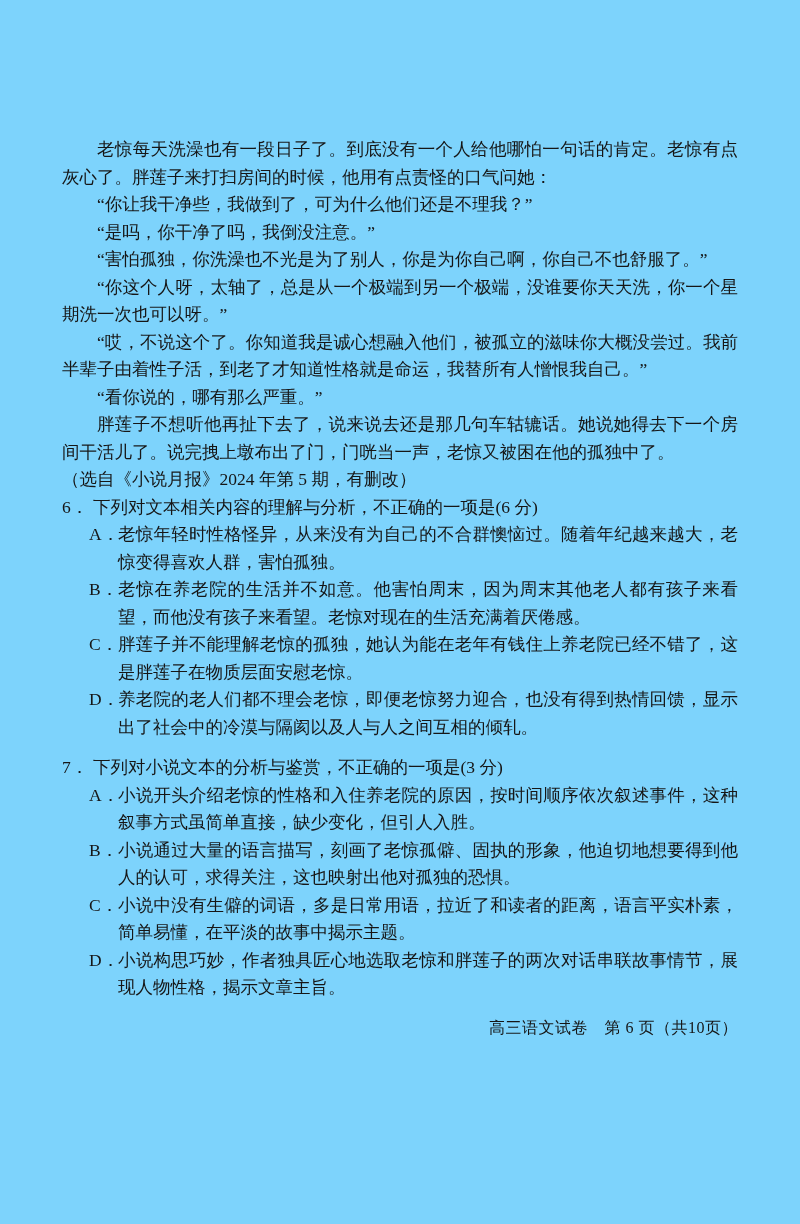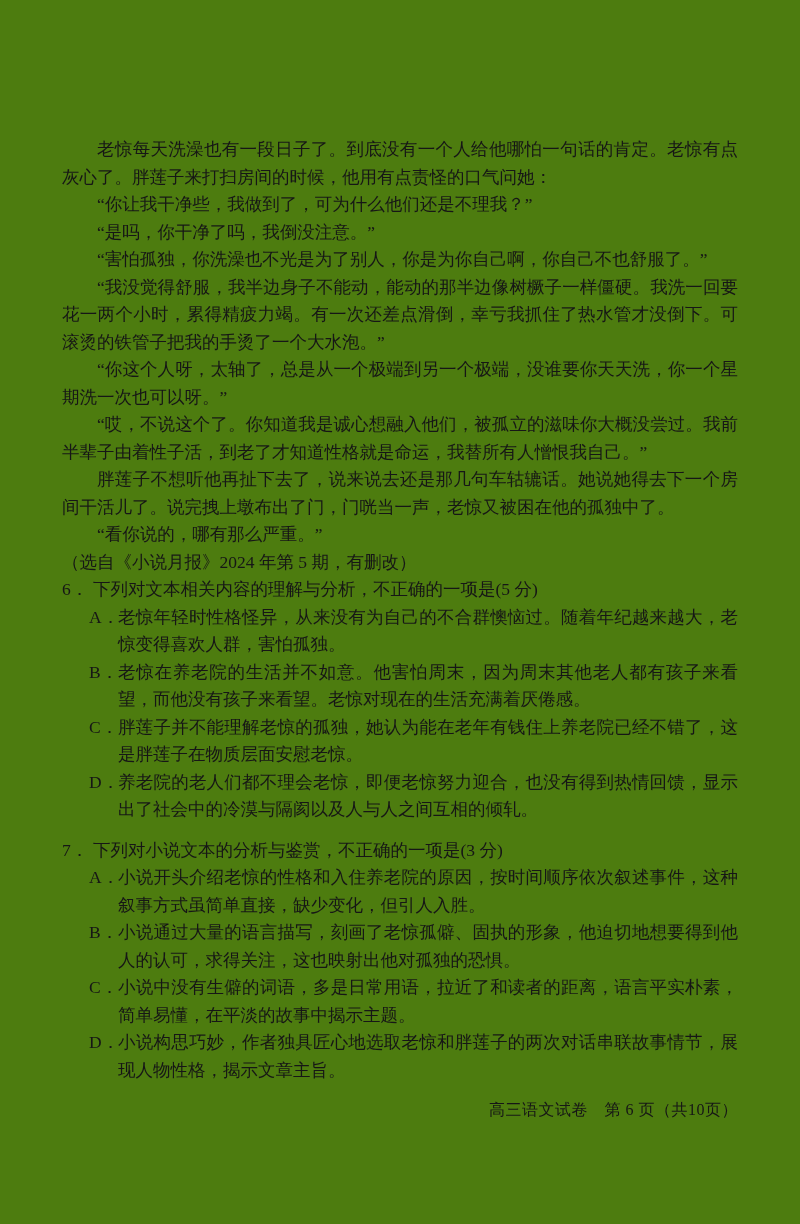--- a/index.html
+++ b/index.html
@@ -2,21 +2,21 @@
 <html><head>
 <meta charset="utf-8">
 <style>
   html,body{margin:0;padding:0;}
   body{
     width:800px;height:1224px;
     background:#ffffff;
     font-family:"Liberation Serif","DejaVu Serif",serif;
     color:#161616;
   }
-  .page{position:relative;width:800px;height:1224px;background:#4d7c0f;overflow:hidden;}
+  .page{position:relative;width:800px;height:1224px;background:#7dd3fc;overflow:hidden;}
   .content{
     position:absolute;left:62px;top:136px;width:676px;
     font-size:17.5px;line-height:27.5px;
   }
   .para{
     margin:0;text-indent:2em;text-align:justify;
     text-justify:inter-ideograph;
   }
   .attribution{
     margin:0;text-indent:0;
@@ -37,32 +37,31 @@
 <body>
 
 <div class="page">
   <div class="content">
 
     <div>
       <p class="para">老惊每天洗澡也有一段日子了。到底没有一个人给他哪怕一句话的肯定。老惊有点灰心了。胖莲子来打扫房间的时候，他用有点责怪的口气问她：</p>
       <p class="para">“你让我干净些，我做到了，可为什么他们还是不理我？”</p>
       <p class="para">“是吗，你干净了吗，我倒没注意。”</p>
       <p class="para">“害怕孤独，你洗澡也不光是为了别人，你是为你自己啊，你自己不也舒服了。”</p>
-      <p class="para">“我没觉得舒服，我半边身子不能动，能动的那半边像树橛子一样僵硬。我洗一回要花一两个小时，累得精疲力竭。有一次还差点滑倒，幸亏我抓住了热水管才没倒下。可滚烫的铁管子把我的手烫了一个大水泡。”</p>
       <p class="para">“你这个人呀，太轴了，总是从一个极端到另一个极端，没谁要你天天洗，你一个星期洗一次也可以呀。”</p>
       <p class="para">“哎，不说这个了。你知道我是诚心想融入他们，被孤立的滋味你大概没尝过。我前半辈子由着性子活，到老了才知道性格就是命运，我替所有人憎恨我自己。”</p>
+      <p class="para">“看你说的，哪有那么严重。”</p>
       <p class="para">胖莲子不想听他再扯下去了，说来说去还是那几句车轱辘话。她说她得去下一个房间干活儿了。说完拽上墩布出了门，门咣当一声，老惊又被困在他的孤独中了。</p>
-      <p class="para">“看你说的，哪有那么严重。”</p>
       <p class="attribution">（选自《小说月报》2024 年第 5 期，有删改）</p>
     </div>
 
     <div class="question">
       <div class="stem">
         <span class="qnum">6．</span>
-        <span class="stem-text">下列对文本相关内容的理解与分析，不正确的一项是(5 分)</span>
+        <span class="stem-text">下列对文本相关内容的理解与分析，不正确的一项是(6 分)</span>
       </div>
       <div class="option">
         <span class="olabel">A．</span>
         <span class="otext">老惊年轻时性格怪异，从来没有为自己的不合群懊恼过。随着年纪越来越大，老惊变得喜欢人群，害怕孤独。</span>
       </div>
       <div class="option">
         <span class="olabel">B．</span>
         <span class="otext">老惊在养老院的生活并不如意。他害怕周末，因为周末其他老人都有孩子来看望，而他没有孩子来看望。老惊对现在的生活充满着厌倦感。</span>
       </div>
       <div class="option">

